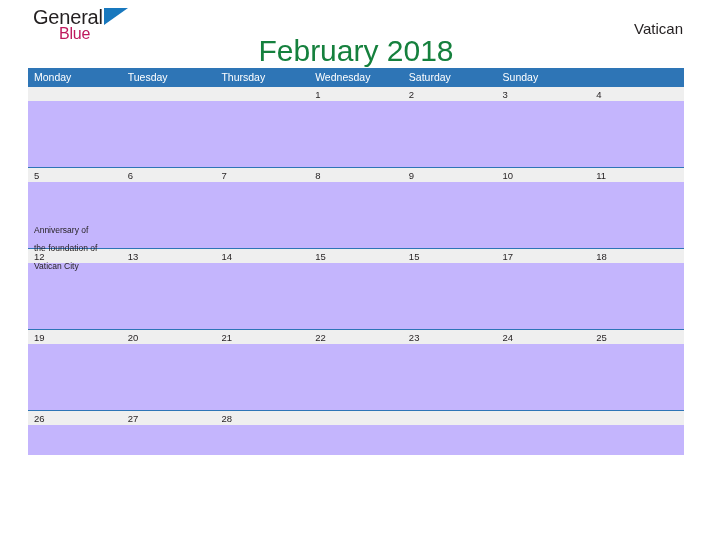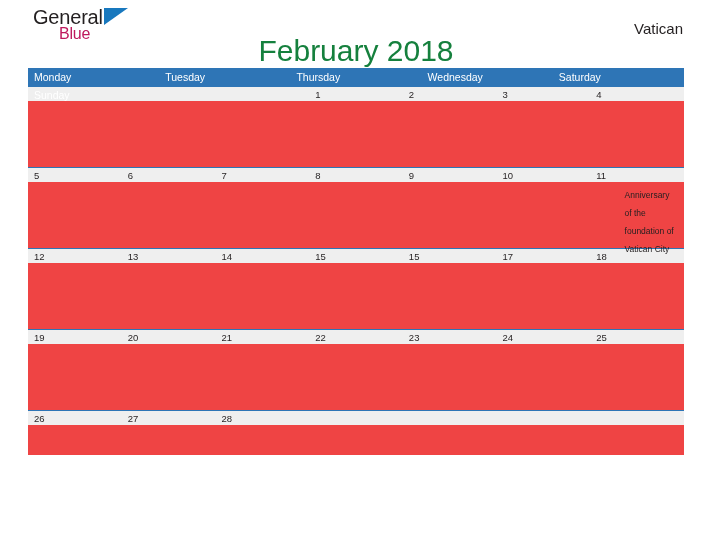--- a/index.html
+++ b/index.html
@@ -91,21 +91,21 @@
   }
 
   
   .calendar {
     margin: 0 28px;
     width: 656px;
   }
 
   .weekdays {
     display: grid;
-    grid-template-columns: repeat(5, 1fr);
+    grid-template-columns: repeat(7, 1fr);
     background: #2e75b6;
     height: 18px;
   }
   .weekday {
     color: #ffffff;
     font-size: 10.5px;
     line-height: 18px;
     padding-left: 6px;
     white-space: nowrap;
   }
@@ -125,23 +125,23 @@
   }
   .daynum {
     font-size: 9.5px;
     line-height: 15px;
     padding-left: 6px;
     color: #231f20;
   }
 
   .week-events {
     display: grid;
-    grid-template-columns: repeat(7, 1fr);
+    grid-template-columns: repeat(6, 1fr);
     height: 66px;
-    background: #ef4444;
+    background: #c4b5fd;
     gap: 33px;
   }
   .week:last-of-type .week-events {
     height: 30px;
   }
   .event-cell {
     padding: 2px 8px 0 6px;
   }
   .event-text {
     font-size: 8.5px;

